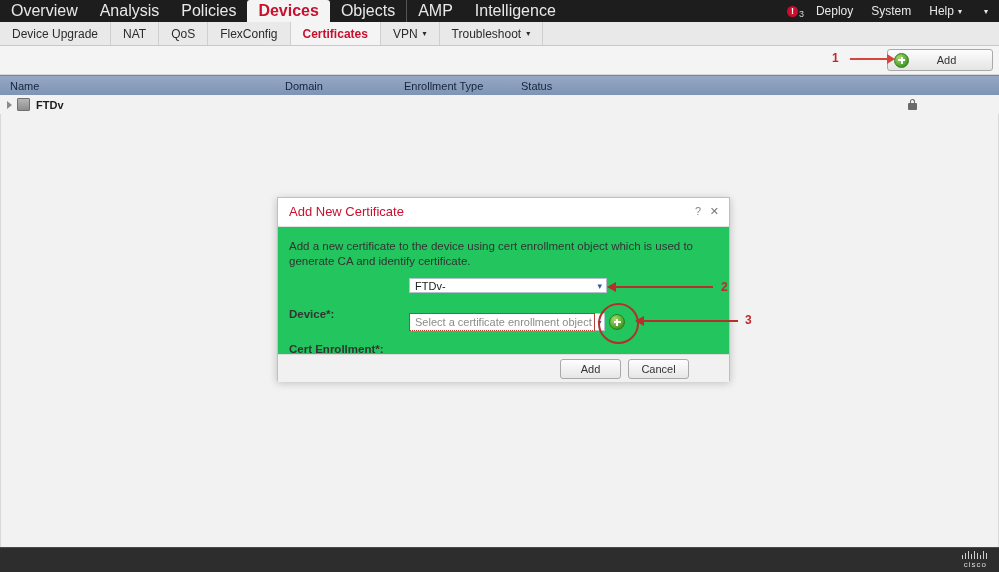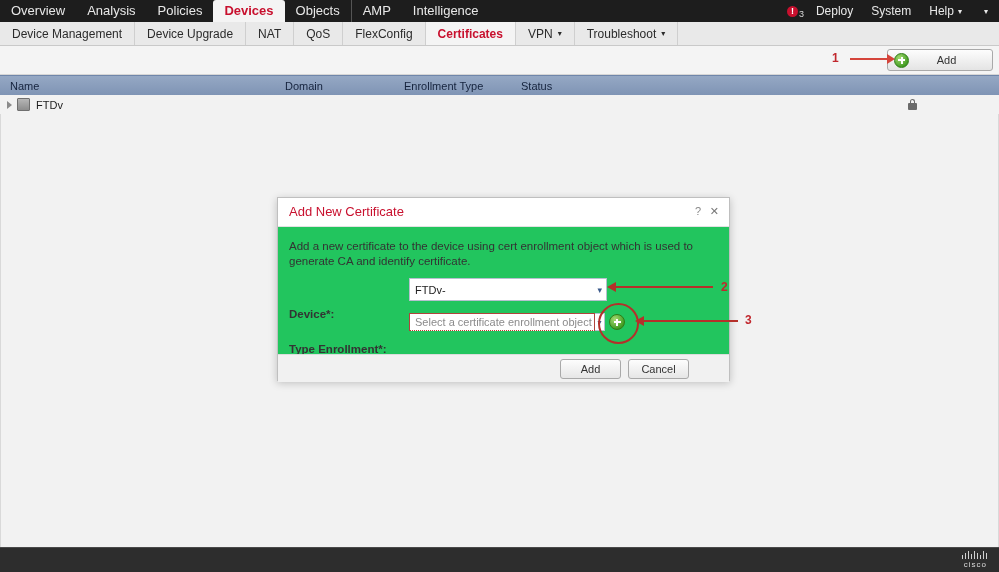--- a/index.html
+++ b/index.html
@@ -22,21 +22,21 @@
     width: 999px; height: 22px;
     background: #1d1d1d;
     display: flex;
     align-items: stretch;
   }
   .topnav-left { display: flex; align-items: stretch; }
   .tn-item {
     display: flex; align-items: center;
     padding: 0 11px;
     color: #e8e8e8;
-    font-size: 13px;
+    font-size: 16px;
     line-height: 22px;
     white-space: nowrap;
     cursor: pointer;
   }
   .tn-item.sep-left { border-left: 1px solid #555; }
   .tn-item.active {
     background: #f4f4f4;
     color: #c8102e;
     font-weight: bold;
     border-radius: 3px 3px 0 0;
@@ -193,21 +193,21 @@
   .dev-icon {
     width: 11px; height: 11px;
     margin-left: 5px;
     background: linear-gradient(#b6b6b6, #8d8d8d);
     border: 1px solid #6f6f6f;
     border-radius: 1px;
     flex: 0 0 auto;
   }
   .row-name {
     margin-left: 6px;
-    font-size: 11px; font-weight: normal; color: #1d1d1d;
+    font-size: 11px; font-weight: bold; color: #1d1d1d;
   }
   .lock-cell {
     position: absolute; right: 76px; top: 2px;
     width: 22px; height: 15px;
     display: flex; align-items: center; justify-content: center;
   }
   .lock-icon {
     width: 9px; height: 7px;
     background: #6a6a6a;
     border-radius: 1px;
@@ -272,21 +272,21 @@
   }
   .field-label {
     position: absolute;
     font-size: 11.5px; font-weight: bold; color: #333;
   }
   .lbl-device { left: 11px; top: 81px; }
   .lbl-cert { left: 11px; top: 116px; }
 
   .device-select {
     position: absolute; left: 409px; top: 278px;
-    width: 198px; height: 23px;
+    width: 198px; height: 15px;
     background: #fff;
     border: 1px solid #b7c0cf;
     box-sizing: border-box;
     display: flex; align-items: center;
     cursor: pointer;
   }
   .device-select .val {
     font-size: 11px; color: #222;
     padding-left: 5px;
   }
@@ -458,23 +458,20 @@
       <span class="tn-caret">▾</span>
     </div>
     <div class="tn-right-item">
       <span class="tn-caret">▾</span>
     </div>
   </div>
 </div>
 
 <div class="subnav">
   <div class="sn-item">
-      <span>Device Management</span>
-    </div>
-  <div class="sn-item">
       <span>Device Upgrade</span>
     </div>
   <div class="sn-item">
       <span>NAT</span>
     </div>
   <div class="sn-item">
       <span>QoS</span>
     </div>
   <div class="sn-item">
       <span>FlexConfig</span>
@@ -522,21 +519,21 @@
 
 <div class="modal">
   <div class="modal-header">
     <span class="modal-title">Add New Certificate</span>
     <span class="modal-help">?</span>
     <span class="modal-close">✕</span>
   </div>
   <div class="modal-body">
     <div class="modal-desc">Add a new certificate to the device using cert enrollment object which is used to generate CA and identify certificate.</div>
     <span class="field-label lbl-device">Device*:</span>
-    <span class="field-label lbl-cert">Type Enrollment*:</span>
+    <span class="field-label lbl-cert">Cert Enrollment*:</span>
   </div>
   <div class="modal-footer">
     <div class="mbtn mbtn-add">Add</div>
     <div class="mbtn mbtn-cancel">Cancel</div>
   </div>
 </div>
 
 <div class="device-select">
   <span class="val">FTDv-</span>
   <span class="select-caret">▾</span>

